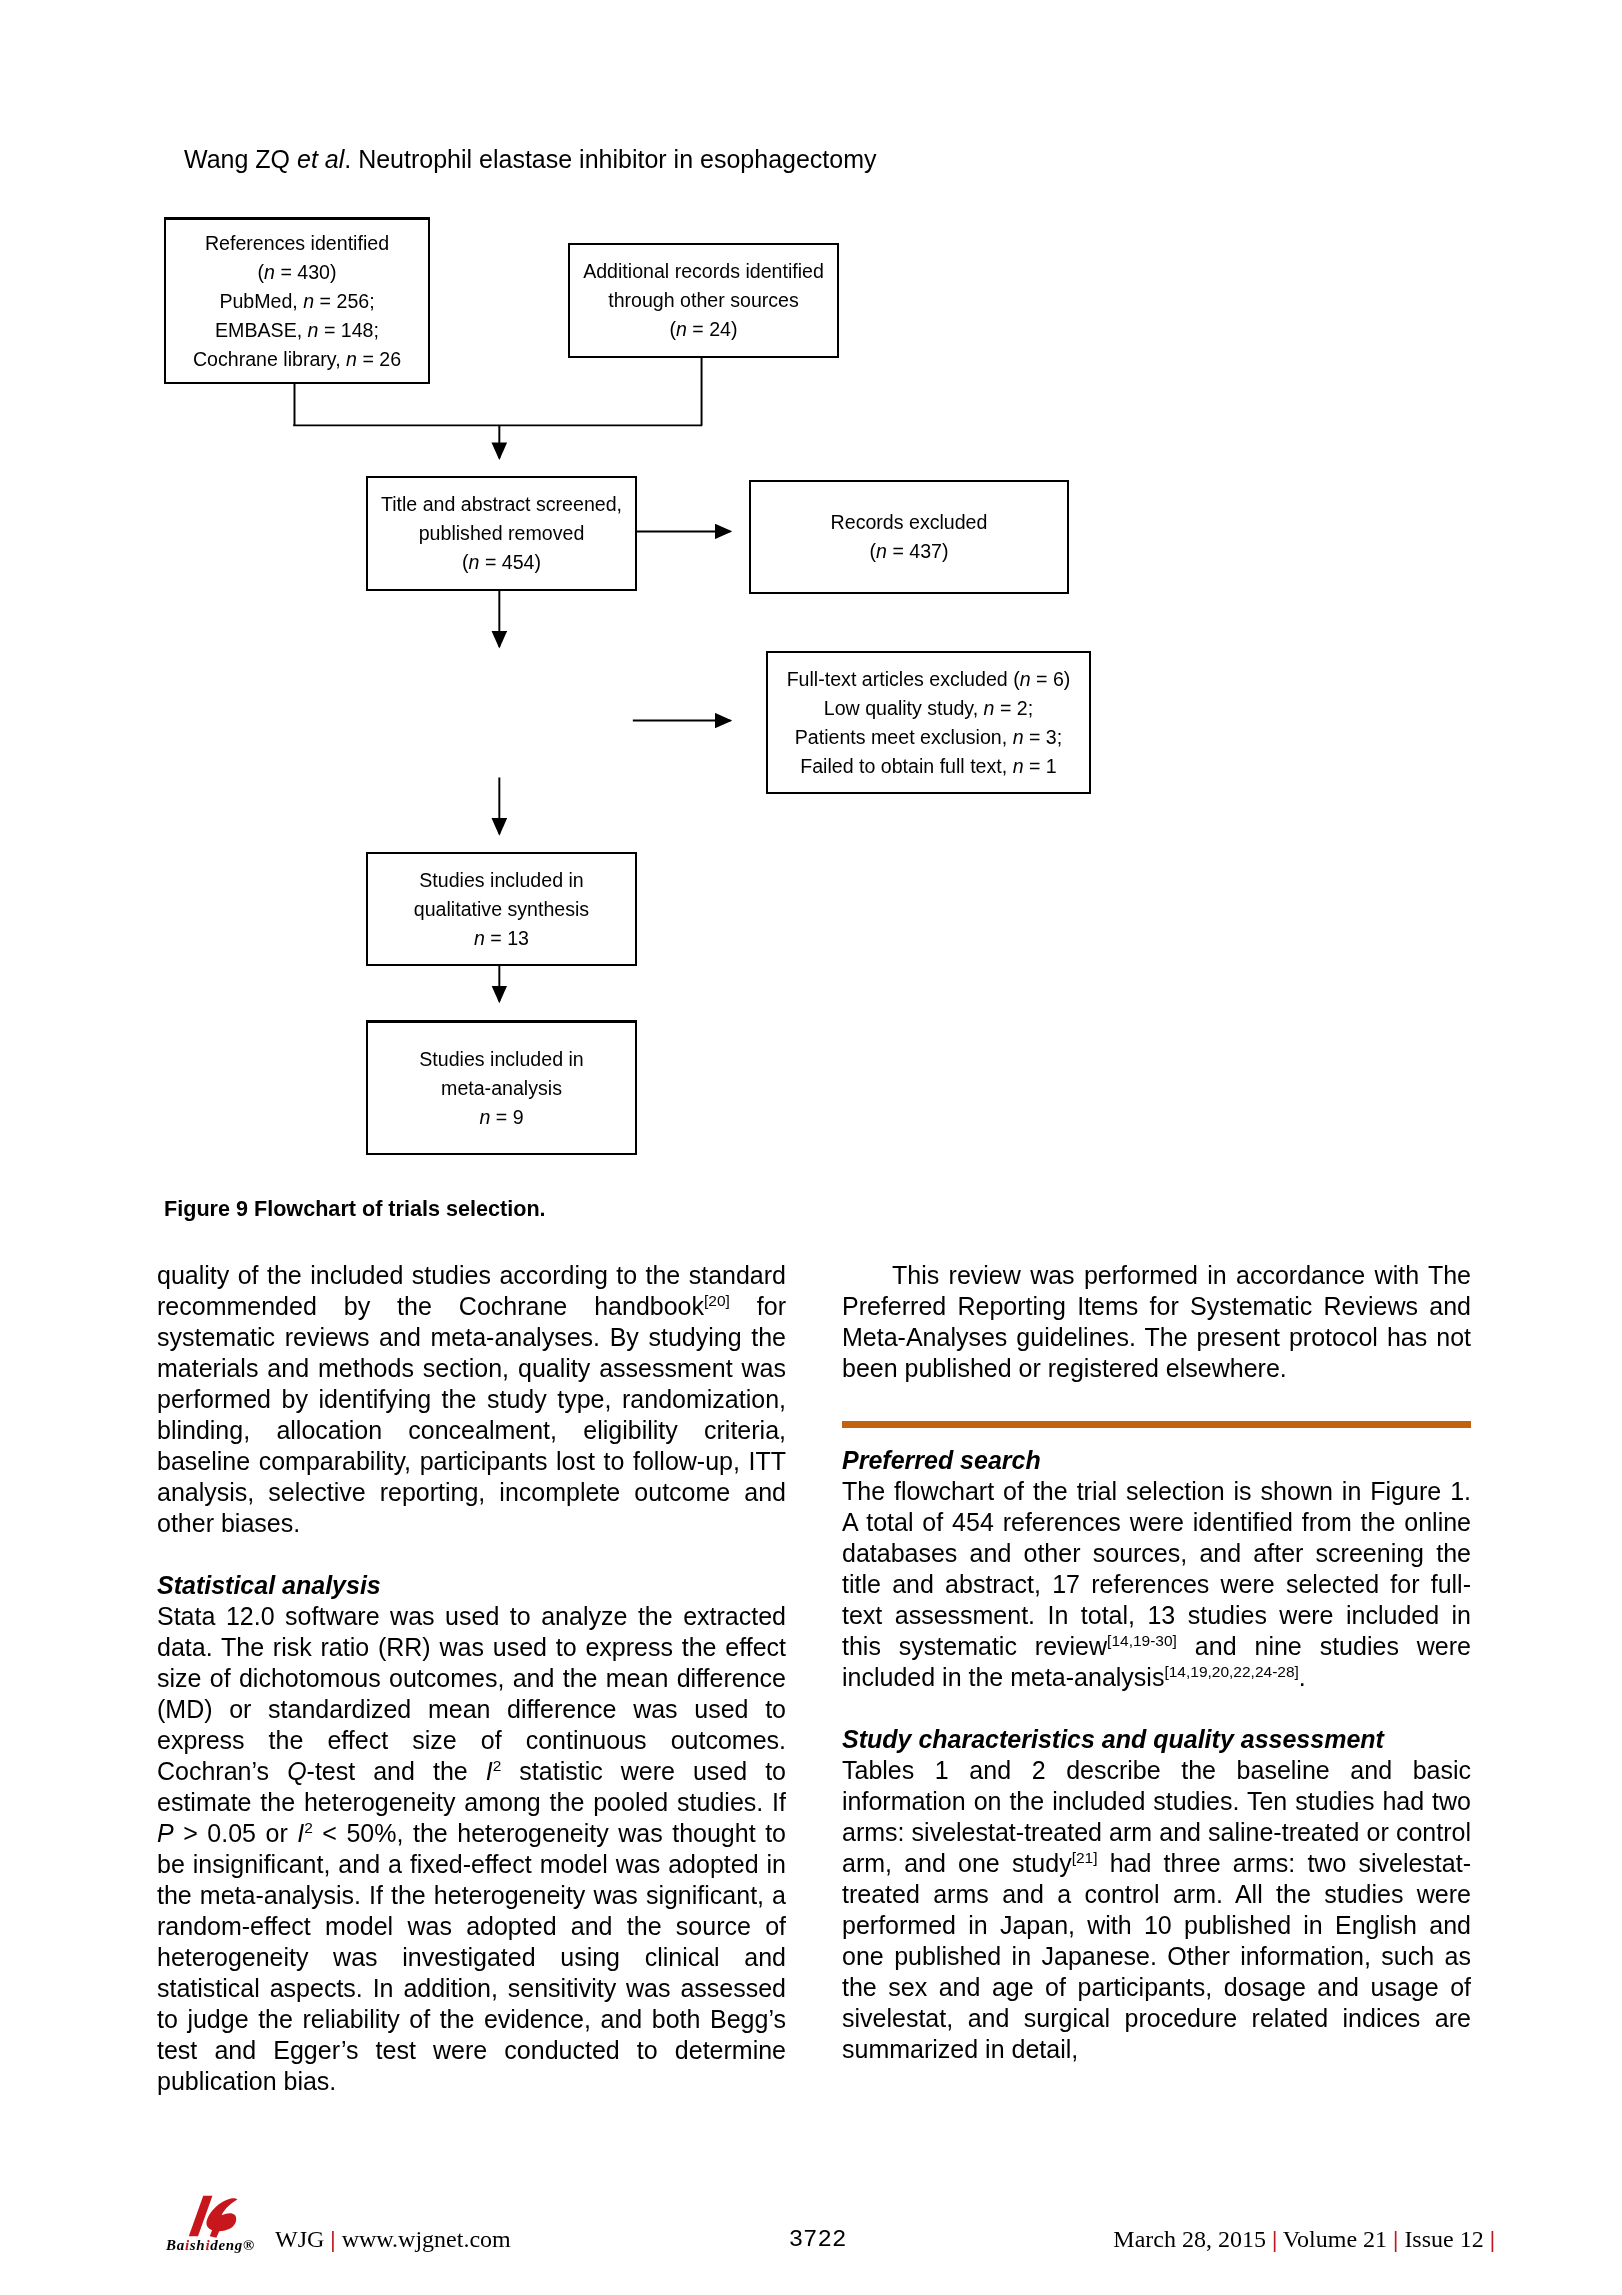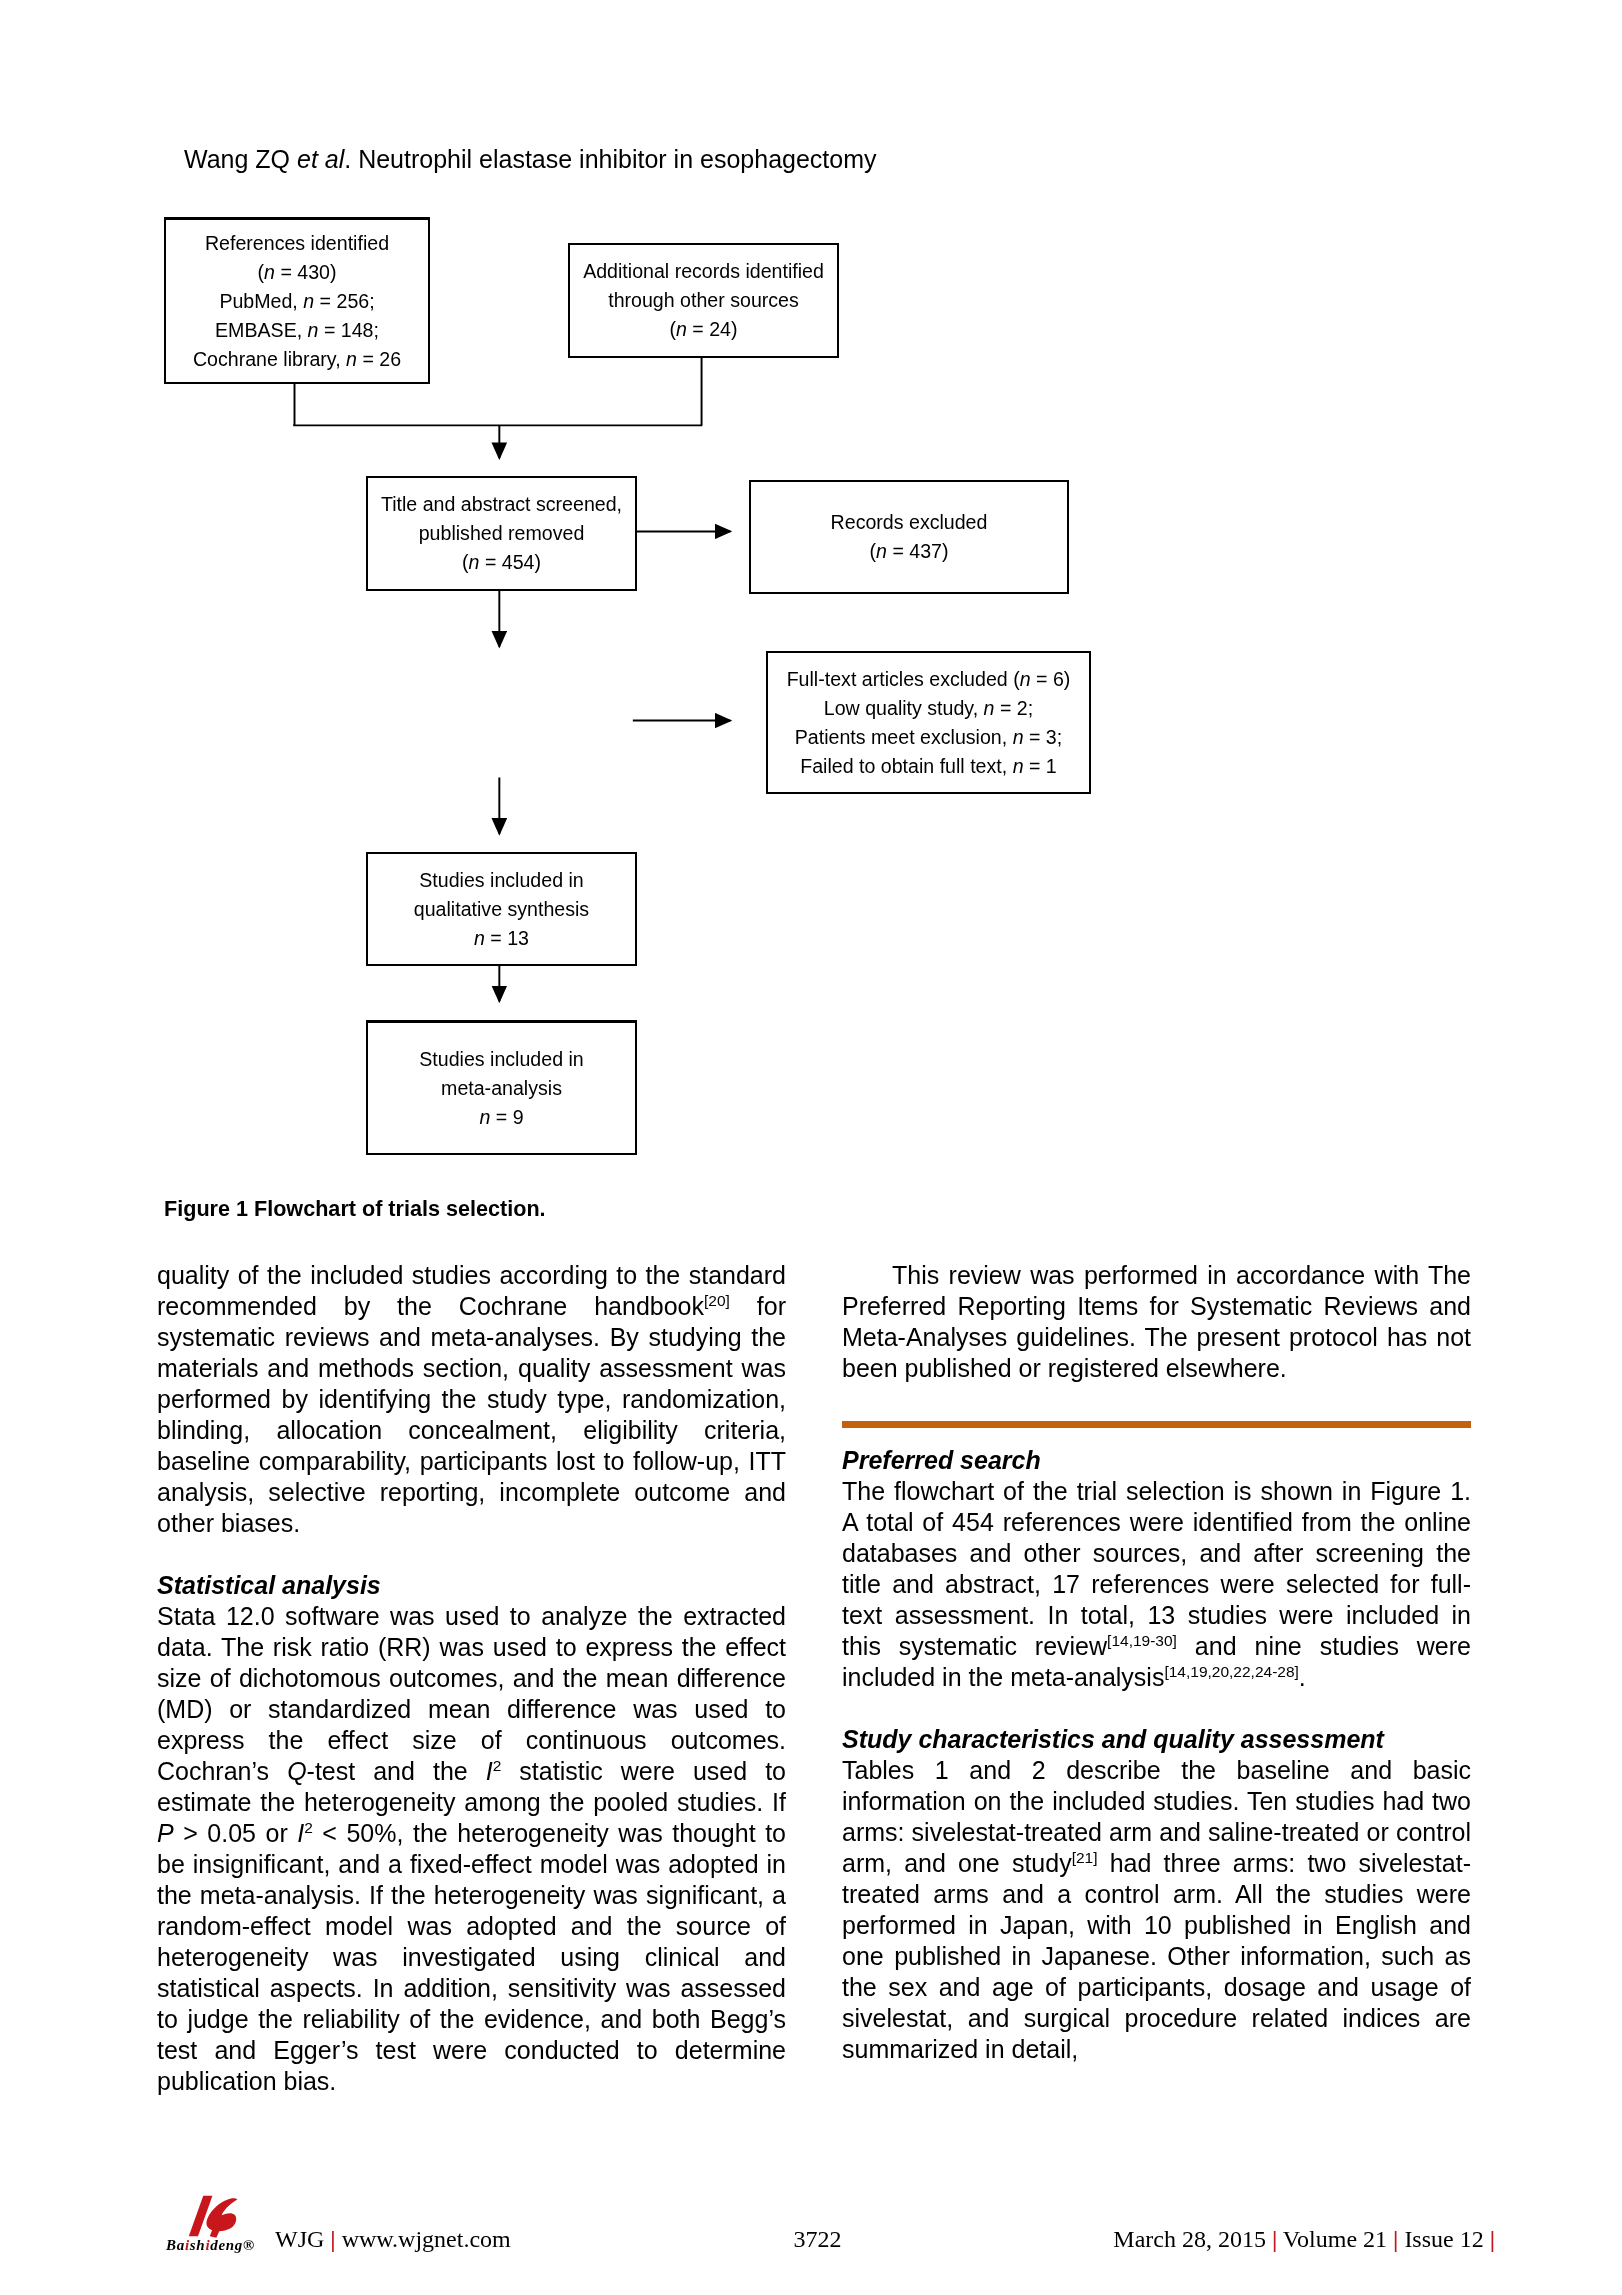--- a/index.html
+++ b/index.html
@@ -37,21 +37,21 @@
   #results-block{margin-top:37px;}
   .orange-rule{height:3.3px;background:#c2620e;border:none;margin:0;}
   #results-heading{font-size:29px;font-weight:bold;letter-spacing:0.7px;padding:13px 0 14.4px 0;
                    text-align:left;}
   .subhead.first{margin-top:17px;}
 
   
   #footer-left{position:absolute;left:275px;top:2226px;font-size:24px;
                font-family:"Liberation Serif", serif;white-space:nowrap;}
   #footer-page{position:absolute;left:12px;right:0;top:2226px;text-align:center;font-size:24px;
-               font-family:Liberation Serif, serif;}
+               font-family:Liberation Mono, monospace;}
   #footer-right{position:absolute;right:128px;top:2226px;font-size:24px;
                 font-family:"Liberation Serif", serif;white-space:nowrap;}
   #logo{position:absolute;left:166px;top:2193px;width:85px;height:65px;text-align:center;}
   #logo-script{font-family:"Liberation Serif", serif;font-style:italic;font-weight:bold;
                font-size:15px;letter-spacing:0.7px;margin-top:-3.9px;}
 </style>
 </head>
 <body>
 
 <div id="page">
@@ -115,21 +115,21 @@
     <div class="bline"><span>qualitative synthesis</span></div>
     <div class="bline"><span style="font-style: italic;">n</span><span> = 13</span></div>
   </div>
 
   <div class="fbox" id="box-meta">
     <div class="bline"><span>Studies included in</span></div>
     <div class="bline"><span>meta-analysis</span></div>
     <div class="bline"><span style="font-style: italic;">n</span><span> = 9</span></div>
   </div>
 
-  <div id="figure-caption">Figure 1  Flowchart of trials selection.</div>
+  <div id="figure-caption">Figure 9  Flowchart of trials selection.</div>
 
   <div id="columns">
     <div class="col">
       <p><span>quality of the included studies according to the standard recommended by the Cochrane handbook</span><sup>[20]</sup><span> for systematic reviews and meta-analyses. By studying the materials and methods section, quality assessment was performed by identifying the study type, randomization, blinding, allocation concealment, eligibility criteria, baseline comparability, participants lost to follow-up, ITT analysis, selective reporting, incomplete outcome and other biases.</span></p>
       <div class="subhead">Statistical analysis</div>
       <p><span>Stata 12.0 software was used to analyze the extracted data. The risk ratio (RR) was used to express the effect size of dichotomous outcomes, and the mean difference (MD) or standardized mean difference was used to express the effect size of continuous outcomes. Cochran’s </span><span style="font-style: italic;">Q</span><span>-test and the </span><span style="font-style: italic;">I</span><sup>2</sup><span> statistic were used to estimate the heterogeneity among the pooled studies. If </span><span style="font-style: italic;">P</span><span> &gt; 0.05 or </span><span style="font-style: italic;">I</span><sup>2</sup><span> &lt; 50%, the heterogeneity was thought to be insignificant, and a fixed-effect model was adopted in the meta-analysis. If the heterogeneity was significant, a random-effect model was adopted and the source of heterogeneity was investigated using clinical and statistical aspects. In addition, sensitivity was assessed to judge the reliability of the evidence, and both Begg’s test and Egger’s test were conducted to determine publication bias.</span></p>
     </div>
 
     <div class="col">
       <p class="indent-first"><span>This review was performed in accordance with The Preferred Reporting Items for Systematic Reviews and Meta-Analyses guidelines. The present protocol has not been published or registered elsewhere.</span></p>

